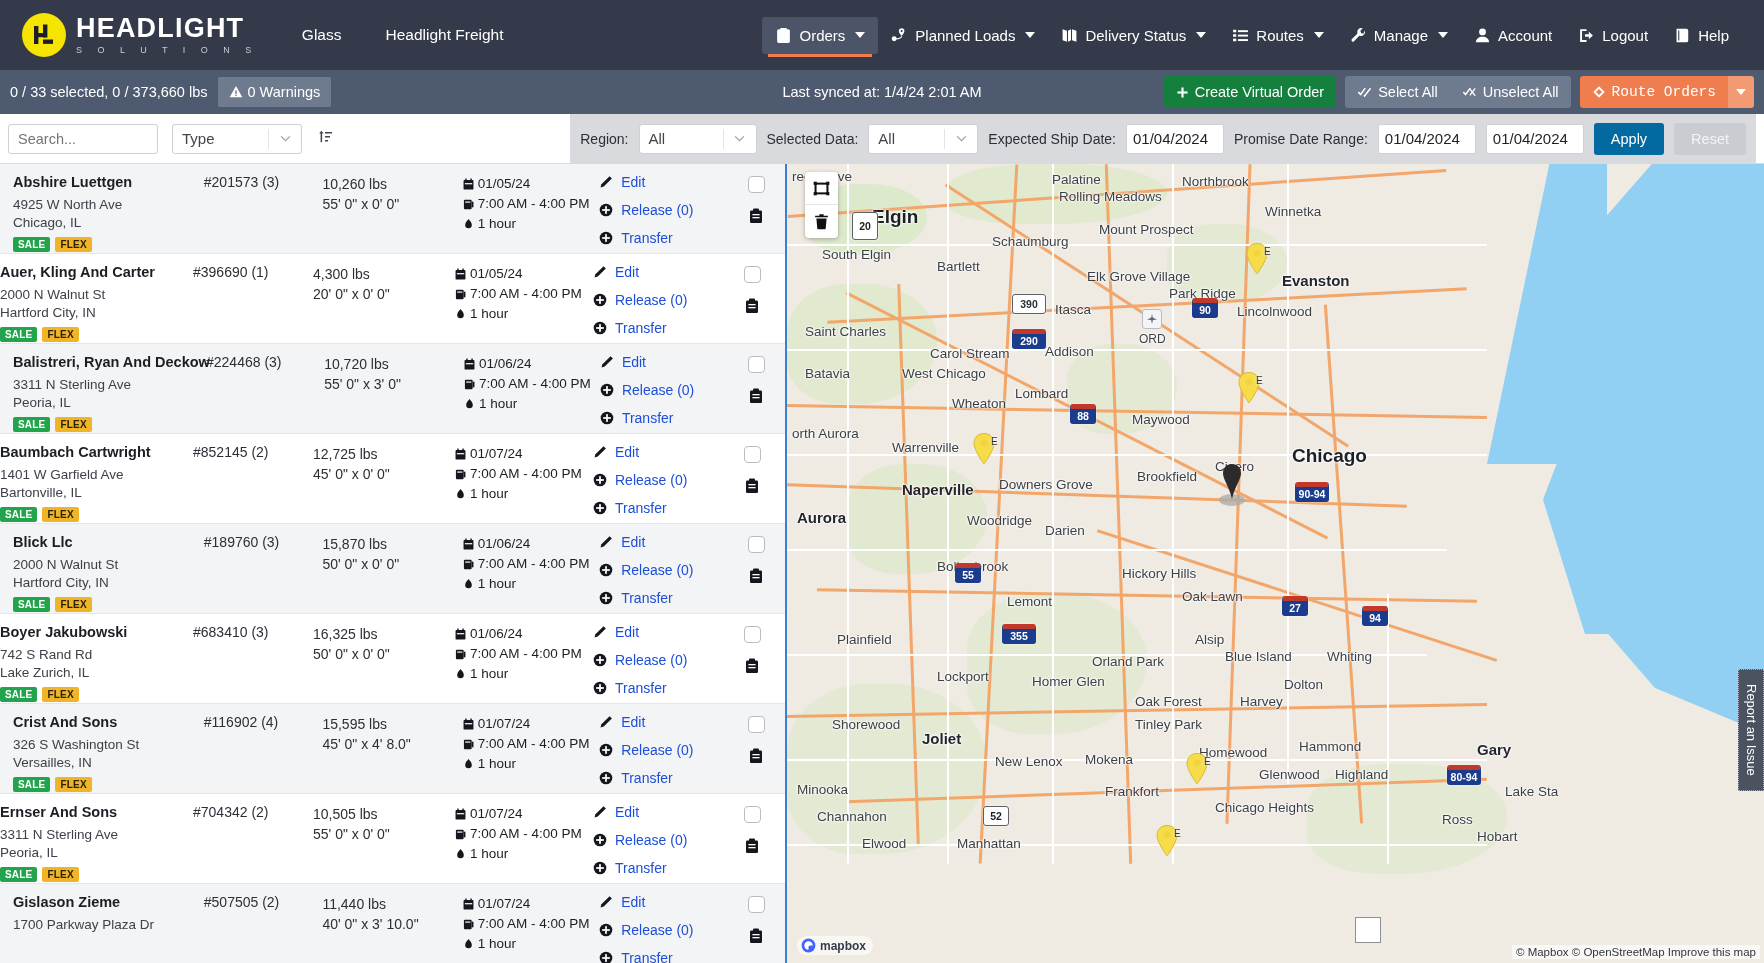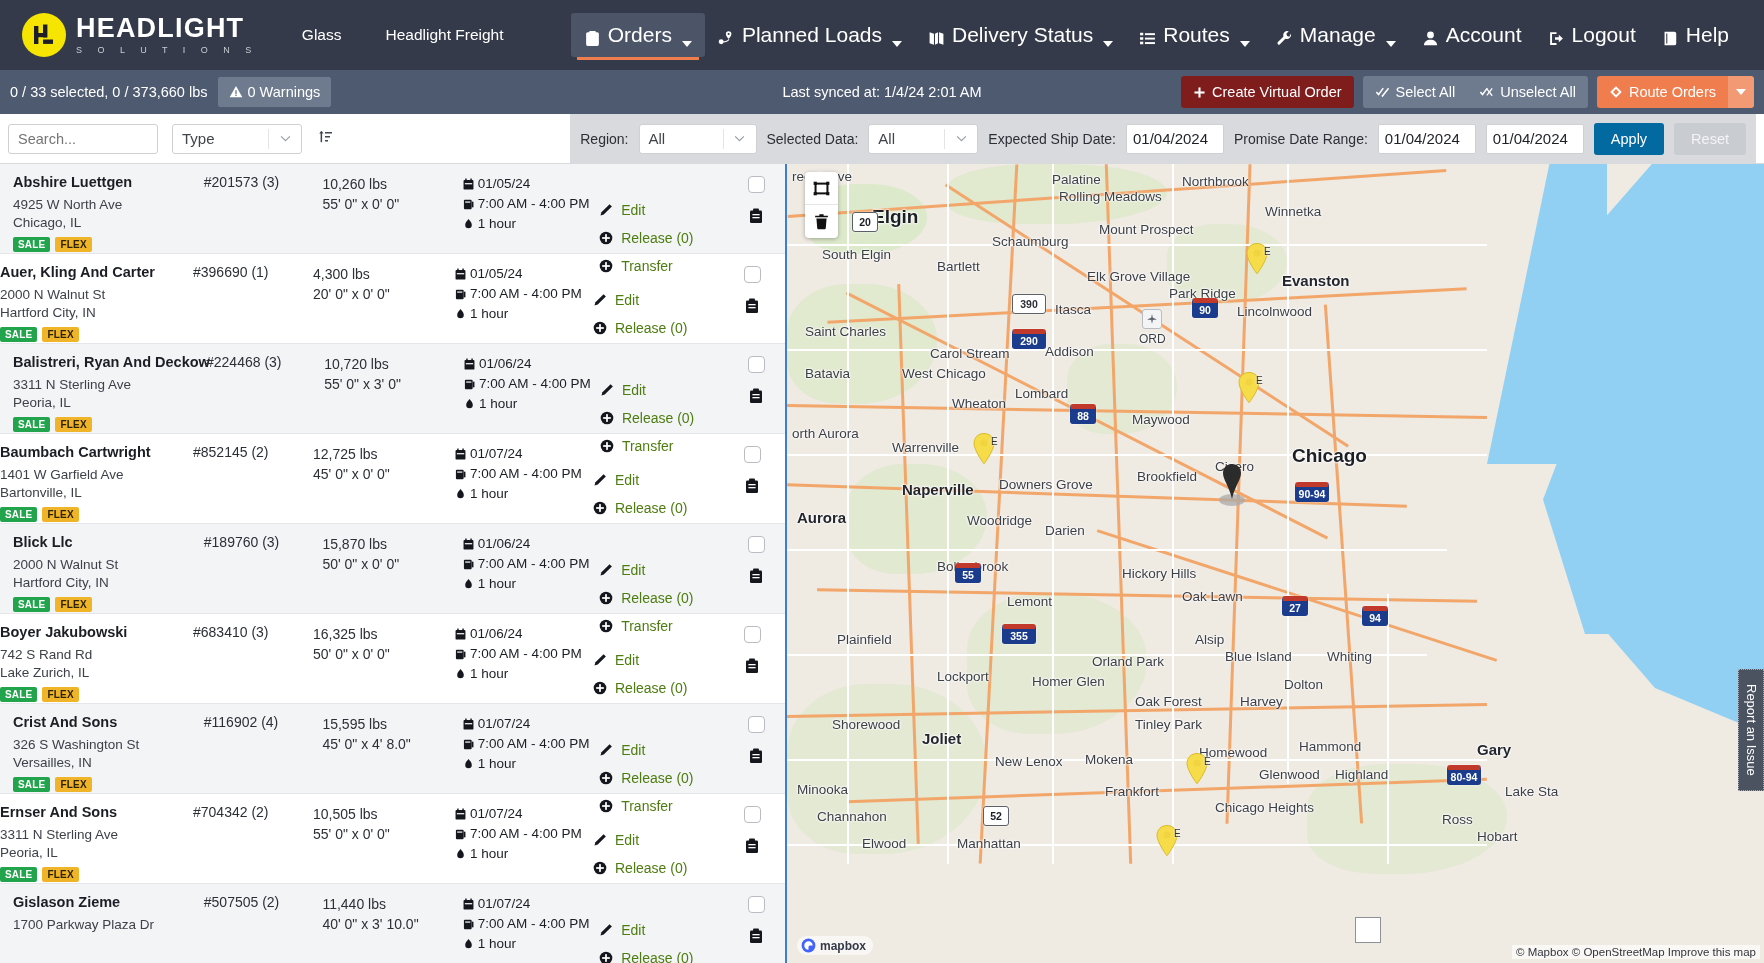--- a/index.html
+++ b/index.html
@@ -34,22 +34,22 @@
   }
   .logo-text-sub {
     font-size: 9px; letter-spacing: 6.5px; color: #c9ccd4; margin-top: 3px;
   }
   .nav-plain {
     font-size: 15.5px; color: #fff; margin-left: 44px;
     cursor: pointer; white-space: nowrap;
   }
   .nav-right { margin-left: auto; display: flex; align-items: center; }
   .nav-item {
-    display: flex; align-items: flex-end; gap: 7px;
-    font-size: 21px; color: #fff; padding: 10px 13px;
+    display: flex; align-items: center; gap: 7px;
+    font-size: 15px; color: #fff; padding: 10px 13px;
     cursor: pointer; white-space: nowrap; position: relative;
     border-radius: 3px;
   }
   .nav-item.active { background: #4b5567; }
   .nav-item.active::after {
     content: ""; position: absolute; left: 6px; right: 6px; bottom: -3px;
     height: 3px; background: #ef7d4e;
   }
   .caret {
     width: 0; height: 0; border-left: 5px solid transparent;
@@ -75,24 +75,24 @@
     position: absolute; left: 50%; transform: translateX(-50%);
     font-size: 14.5px; white-space: nowrap;
   }
   .subbar-right { margin-left: auto; display: flex; align-items: center; gap: 9px; }
   .btn {
     font-size: 14.5px; padding: 8px 12px; border: none; cursor: pointer;
     display: flex; align-items: center; gap: 6px; color: #fff;
     border-radius: 3px; white-space: nowrap;
     font-family: "Liberation Sans", sans-serif;
   }
-  .btn-orange { background: #7f1d1d; }
+  .btn-orange { background: #15803d; }
   .btn-grey { background: #6e7a8e; }
   .btn-group { display: flex; }
-  .btn-split-main { background: #ef7d4e; border-radius: 3px 0 0 3px; }
+  .btn-split-main { background: #ef7d4e; border-radius: 3px 0 0 3px; font-family: Liberation Mono, monospace; }
   .btn-split-arrow {
     background: #f29a74; width: 26px; border-radius: 0 3px 3px 0;
     display: flex; align-items: center; justify-content: center; cursor: pointer;
   }
 
   
   #filterbar {
     height: 50px; background: #fff; display: flex; align-items: center;
     padding: 0 8px; border-bottom: 1px solid #d8dade; position: relative;
   }
@@ -156,21 +156,21 @@
     font-size: 10px; font-weight: bold; color: #fff; padding: 2px 5px;
     border-radius: 2px; letter-spacing: .2px;
   }
   .tag-sale { background: #21a44b; }
   .tag-flex { background: #f0b429; color: #2b2200; }
   .col-id { width: 120px; font-size: 14px; color: #2b2f36; }
   .col-wt { width: 142px; font-size: 14px; color: #2b2f36; line-height: 20px; }
   .col-time { width: 138px; font-size: 13.5px; color: #1b1e24; line-height: 20px; }
   .tline { display: flex; align-items: center; gap: 4px; white-space: nowrap; }
   .tline svg { flex: 0 0 11px; width: 11px; height: 13px; fill: #14171d; }
-  .col-act { width: 130px; font-size: 14px; color: #4d7c0f; margin-top: 28px; }
+  .col-act { width: 130px; font-size: 14px; color: #1d4ed8; }
   .act {
     display: flex; align-items: center; gap: 8px; margin-bottom: 12px;
     cursor: pointer; white-space: nowrap;
   }
   .act svg { width: 14px; height: 14px; fill: #14171d; flex: 0 0 14px; }
   .col-chk {
     width: 58px; display: flex; flex-direction: column;
     align-items: center; gap: 15px; padding-top: 2px;
   }
   .chkbox {
@@ -1240,21 +1240,21 @@
         <div class="maplabel sm" style="left: 30px; top: 645px;">Channahon</div>
         <div class="maplabel sm" style="left: 428px; top: 636px;">Chicago Heights</div>
         <div class="maplabel sm" style="left: 718px; top: 620px;">Lake Sta</div>
         <div class="maplabel sm" style="left: 655px; top: 648px;">Ross</div>
         <div class="maplabel sm" style="left: 690px; top: 665px;">Hobart</div>
         <div class="maplabel sm" style="left: 170px; top: 672px;">Manhattan</div>
         <div class="maplabel sm" style="left: 75px; top: 672px;">Elwood</div>
       </div>
     <div id="map-shields">
         <div style="position: absolute; left: 65px; top: 48px;">
-          <div style="width:26px;height:20px;border-radius:3px;
+          <div style="width:26px;height:28px;border-radius:3px;
       background:#fff;
       border:1.4px solid #5a5f68;
       
       display:flex;align-items:center;justify-content:center;
       font-size:10.5px;font-weight:bold;
       color:#1b1e24;
       font-family:'Liberation Sans',sans-serif;
       box-shadow:0 0 2px rgba(255,255,255,.9);">20</div>
         </div>
         <div style="position: absolute; left: 225px; top: 130px;">

